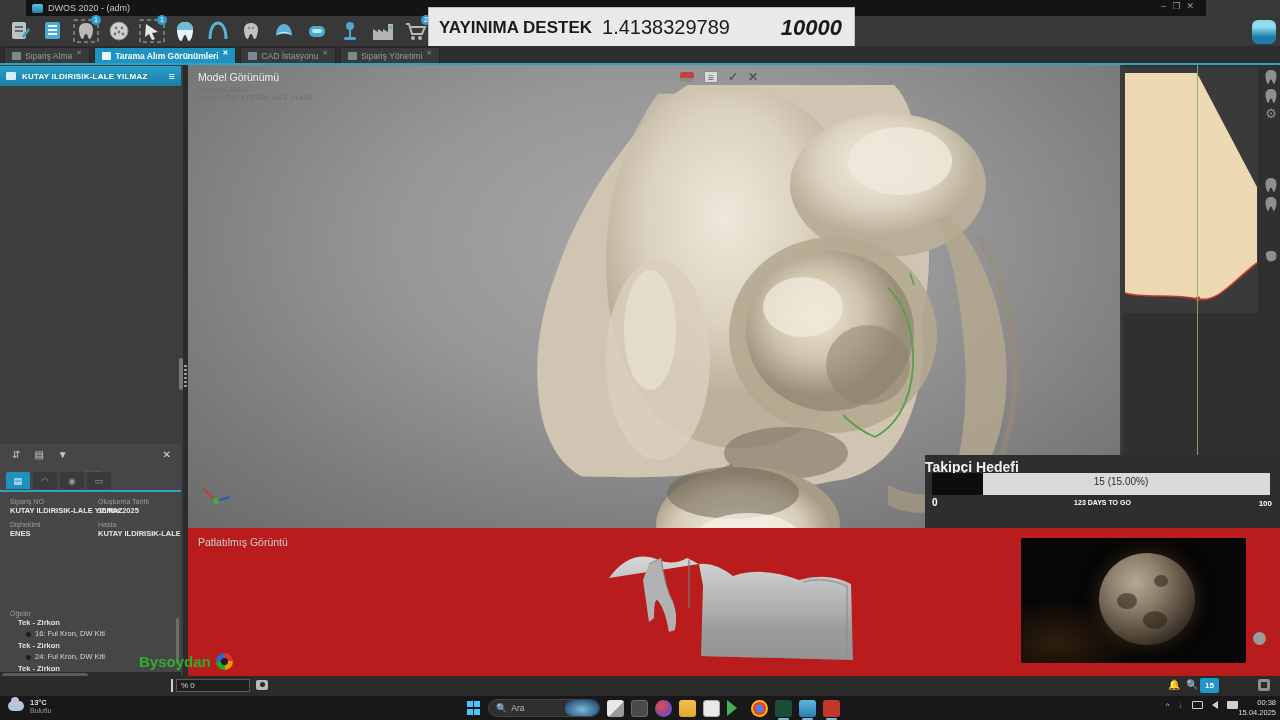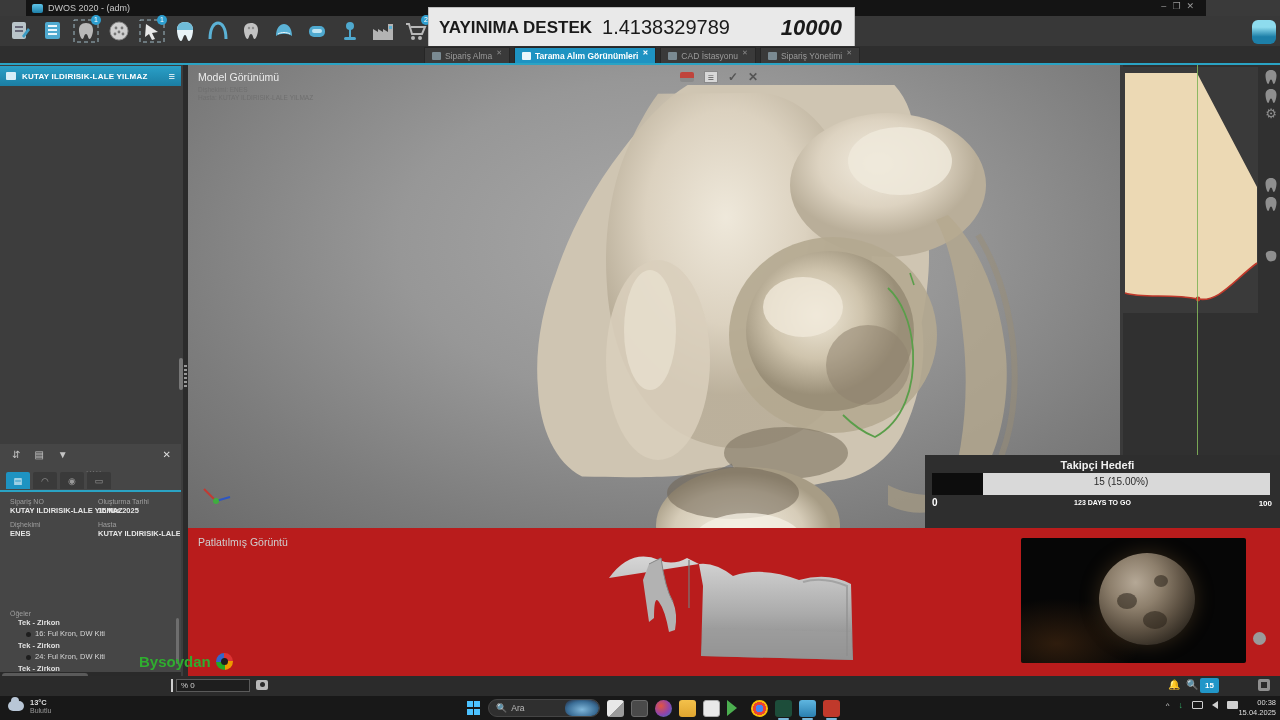--- a/index.html
+++ b/index.html
@@ -15,21 +15,21 @@
   .tb-ico{position:relative;width:28px;height:26px;display:flex;align-items:center;justify-content:center;}
   .tb-ico svg{display:block;}
   .badge{position:absolute;top:-3px;right:-1px;min-width:10px;height:10px;border-radius:6px;background:#2e9fd0;color:#fff;font-size:7px;line-height:10px;text-align:center;padding:0 2px;}
   
   #banner{left:428px;top:7px;width:427px;height:41px;background:#e9e9e9;border:1px solid #bdbdbd;display:flex;align-items:center;color:#1a1a1a;}
   #banner .b-label{font-size:17px;font-weight:700;margin-left:10px;}
   #banner .b-value{font-size:20px;margin-left:10px;}
   #banner .b-count{font-size:22px;font-weight:700;margin-left:auto;margin-right:12px;font-style:italic;}
   #tr-app{left:1252px;top:20px;width:24px;height:24px;border-radius:6px;background:linear-gradient(#8edcee 30%,#1d7fa8 70%);}
   
-  #tabbar{left:0;top:46px;width:1280px;height:18px;background:#2e2e2e;display:flex;align-items:flex-end;justify-content:center;}
+  #tabbar{left:0;top:46px;width:1280px;height:18px;background:#2e2e2e;display:flex;align-items:flex-end;}
   .tab{height:17px;display:flex;align-items:center;gap:4px;padding:0 7px;font-size:8.5px;color:#9a9a9a;background:#3a3a3a;border:1px solid #262626;border-bottom:none;margin-left:4px;}
   .tab .t-ico{width:9px;height:8px;background:#7a8a92;border-radius:1px;}
   .tab .t-x{font-size:7px;color:#8a8a8a;margin-top:-6px;}
   .tab.active{background:#1e93c2;color:#fff;font-weight:700;}
   .tab.active .t-ico{background:#eaf6fb;}
   .tab.active .t-x{color:#fff;}
   #teal-line{left:0;top:63px;width:1280px;height:2px;background:#2aa3c4;}
   
   #sidebar{left:0;top:65px;width:183px;height:611px;background:#3d3d3d;}
   #sb-header{position:absolute;left:0;top:1px;width:181px;height:20px;background:linear-gradient(#2aa0c8,#1b7ea3);display:flex;align-items:center;color:#fff;}
@@ -70,21 +70,21 @@
   #axis{position:absolute;left:12px;top:420px;}
   
   #rightpanel{left:1123px;top:65px;width:157px;height:463px;background:#303030;}
   #xsec{position:absolute;left:0;top:2px;width:135px;height:246px;background:#3a3a3a;}
   .tooth-col{position:absolute;right:2px;top:4px;display:flex;flex-direction:column;gap:3px;align-items:center;}
   .tooth-col svg{display:block;}
   .gearGlyph{color:#8f8f8f;font-size:13px;line-height:13px;}
   #green-line{position:absolute;left:74px;top:0px;width:1px;height:447px;background:rgba(130,180,90,.9);}
   
   #tracker{left:925px;top:455px;width:355px;height:73px;background:#2e2e2e;}
-  #trk-title{position:absolute;left:0;top:4px;width:345px;text-align:center;color:#f0f0f0;font-size:11px;font-weight:700;}
+  #trk-title{position:absolute;left:0;top:4px;width:345px;color:#f0f0f0;font-size:14px;font-weight:700;}
   #trk-bar{position:absolute;left:7px;top:18px;width:338px;height:22px;background:#d9d9d9;}
   #trk-fill{position:absolute;left:0;top:0;height:22px;background:#0d0d0d;}
   #trk-value{position:absolute;left:40px;top:3px;width:298px;text-align:center;color:#2b2b2b;font-size:10px;}
   #trk-min{position:absolute;left:7px;top:42px;color:#fff;font-size:10px;font-weight:700;}
   #trk-days{position:absolute;left:0;top:44px;width:355px;text-align:center;color:#fff;font-size:7px;font-weight:700;}
   #trk-max{position:absolute;right:8px;top:44px;color:#fff;font-size:8px;font-weight:700;}
   #view-footer{left:925px;top:511px;width:355px;height:17px;background:#2e2e2e;display:flex;align-items:center;gap:14px;padding-left:108px;}
   #view-footer span{font-size:8px;color:#c9c9c9;}
   
   #bottompanel{left:188px;top:528px;width:1092px;height:148px;background:#b91c1c;}

